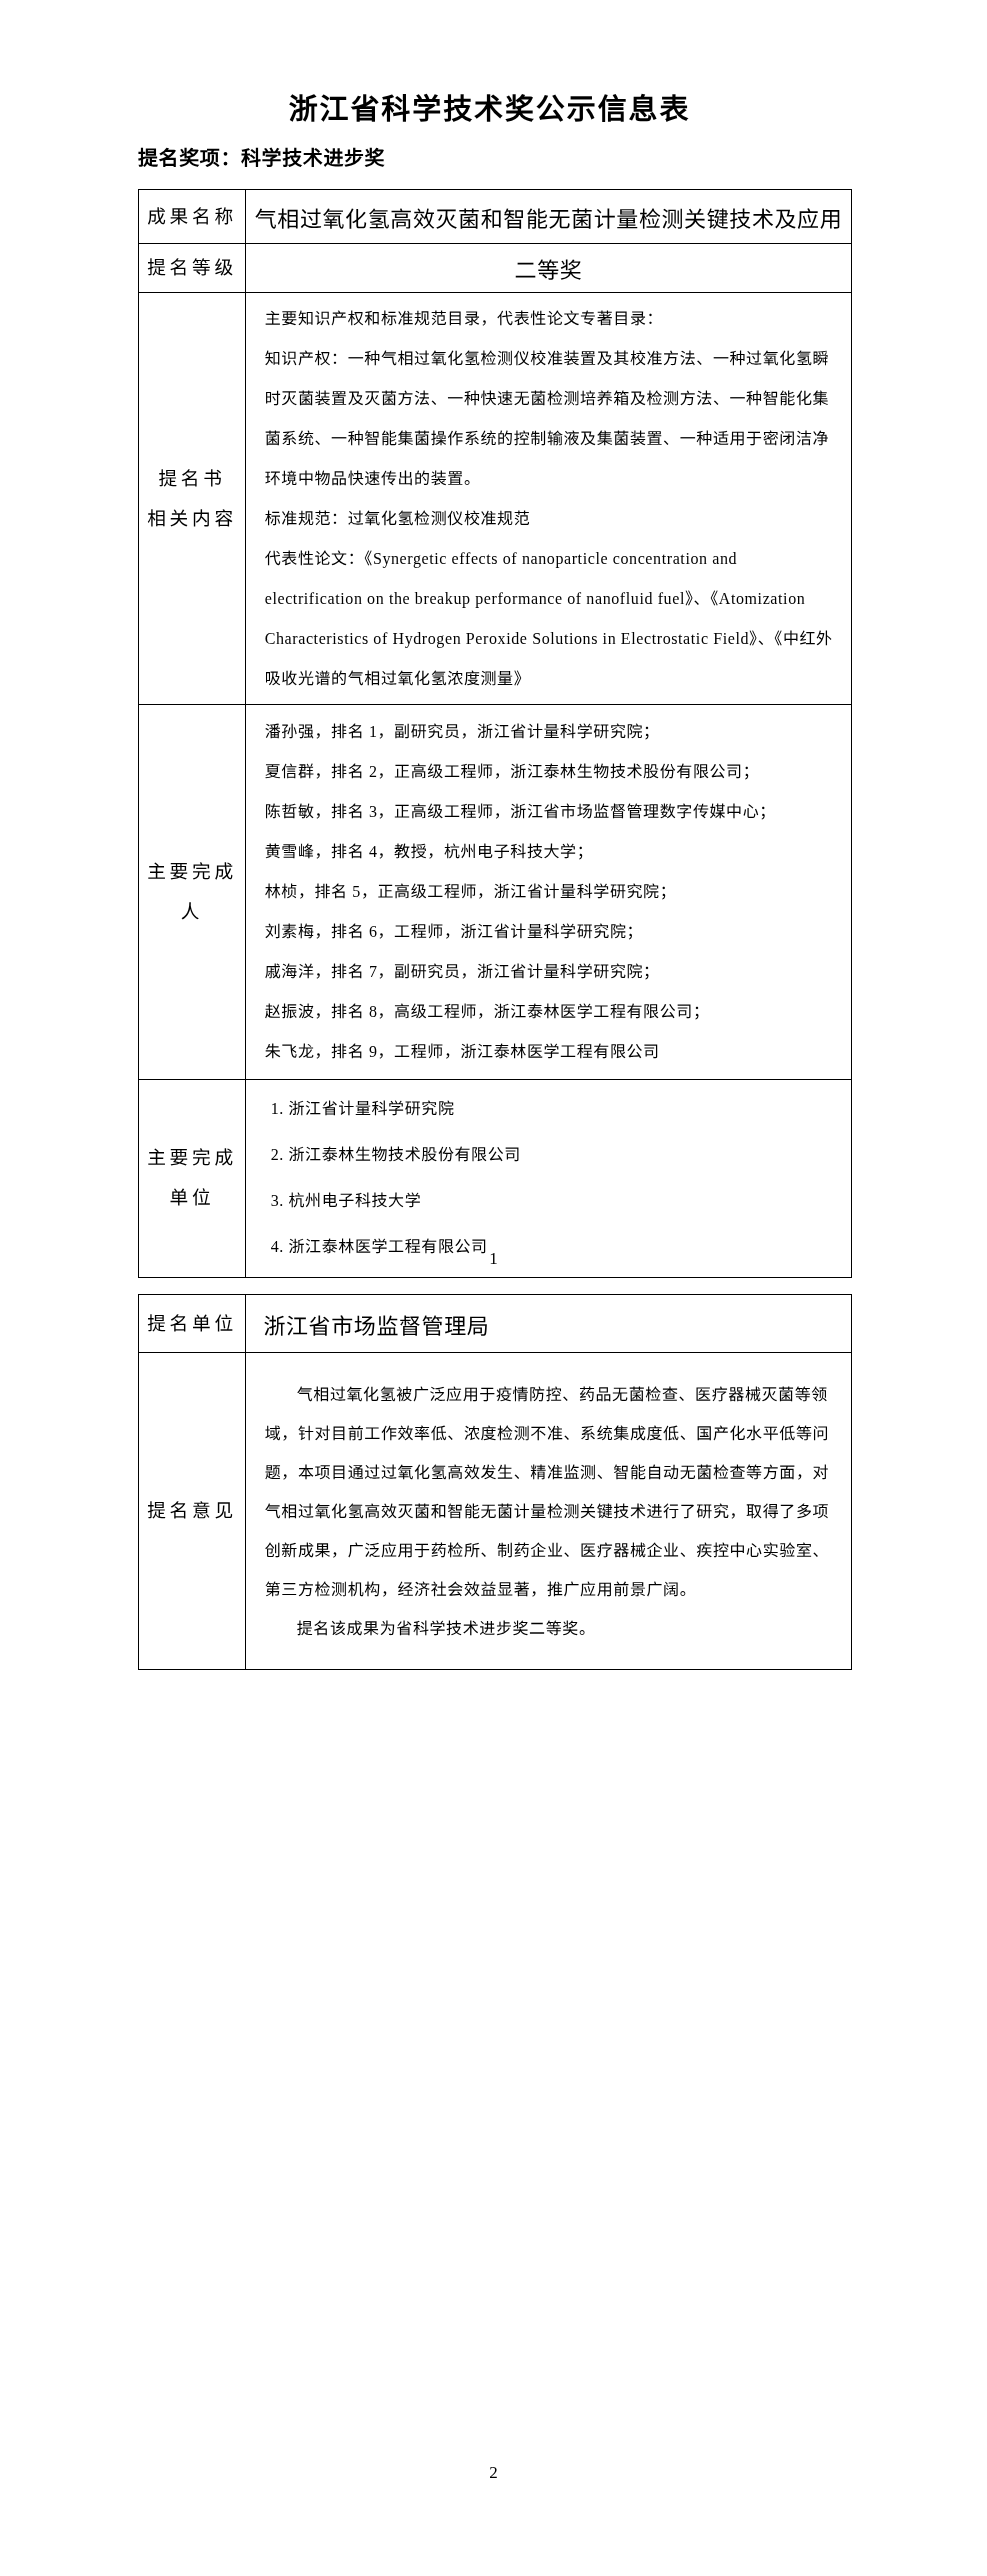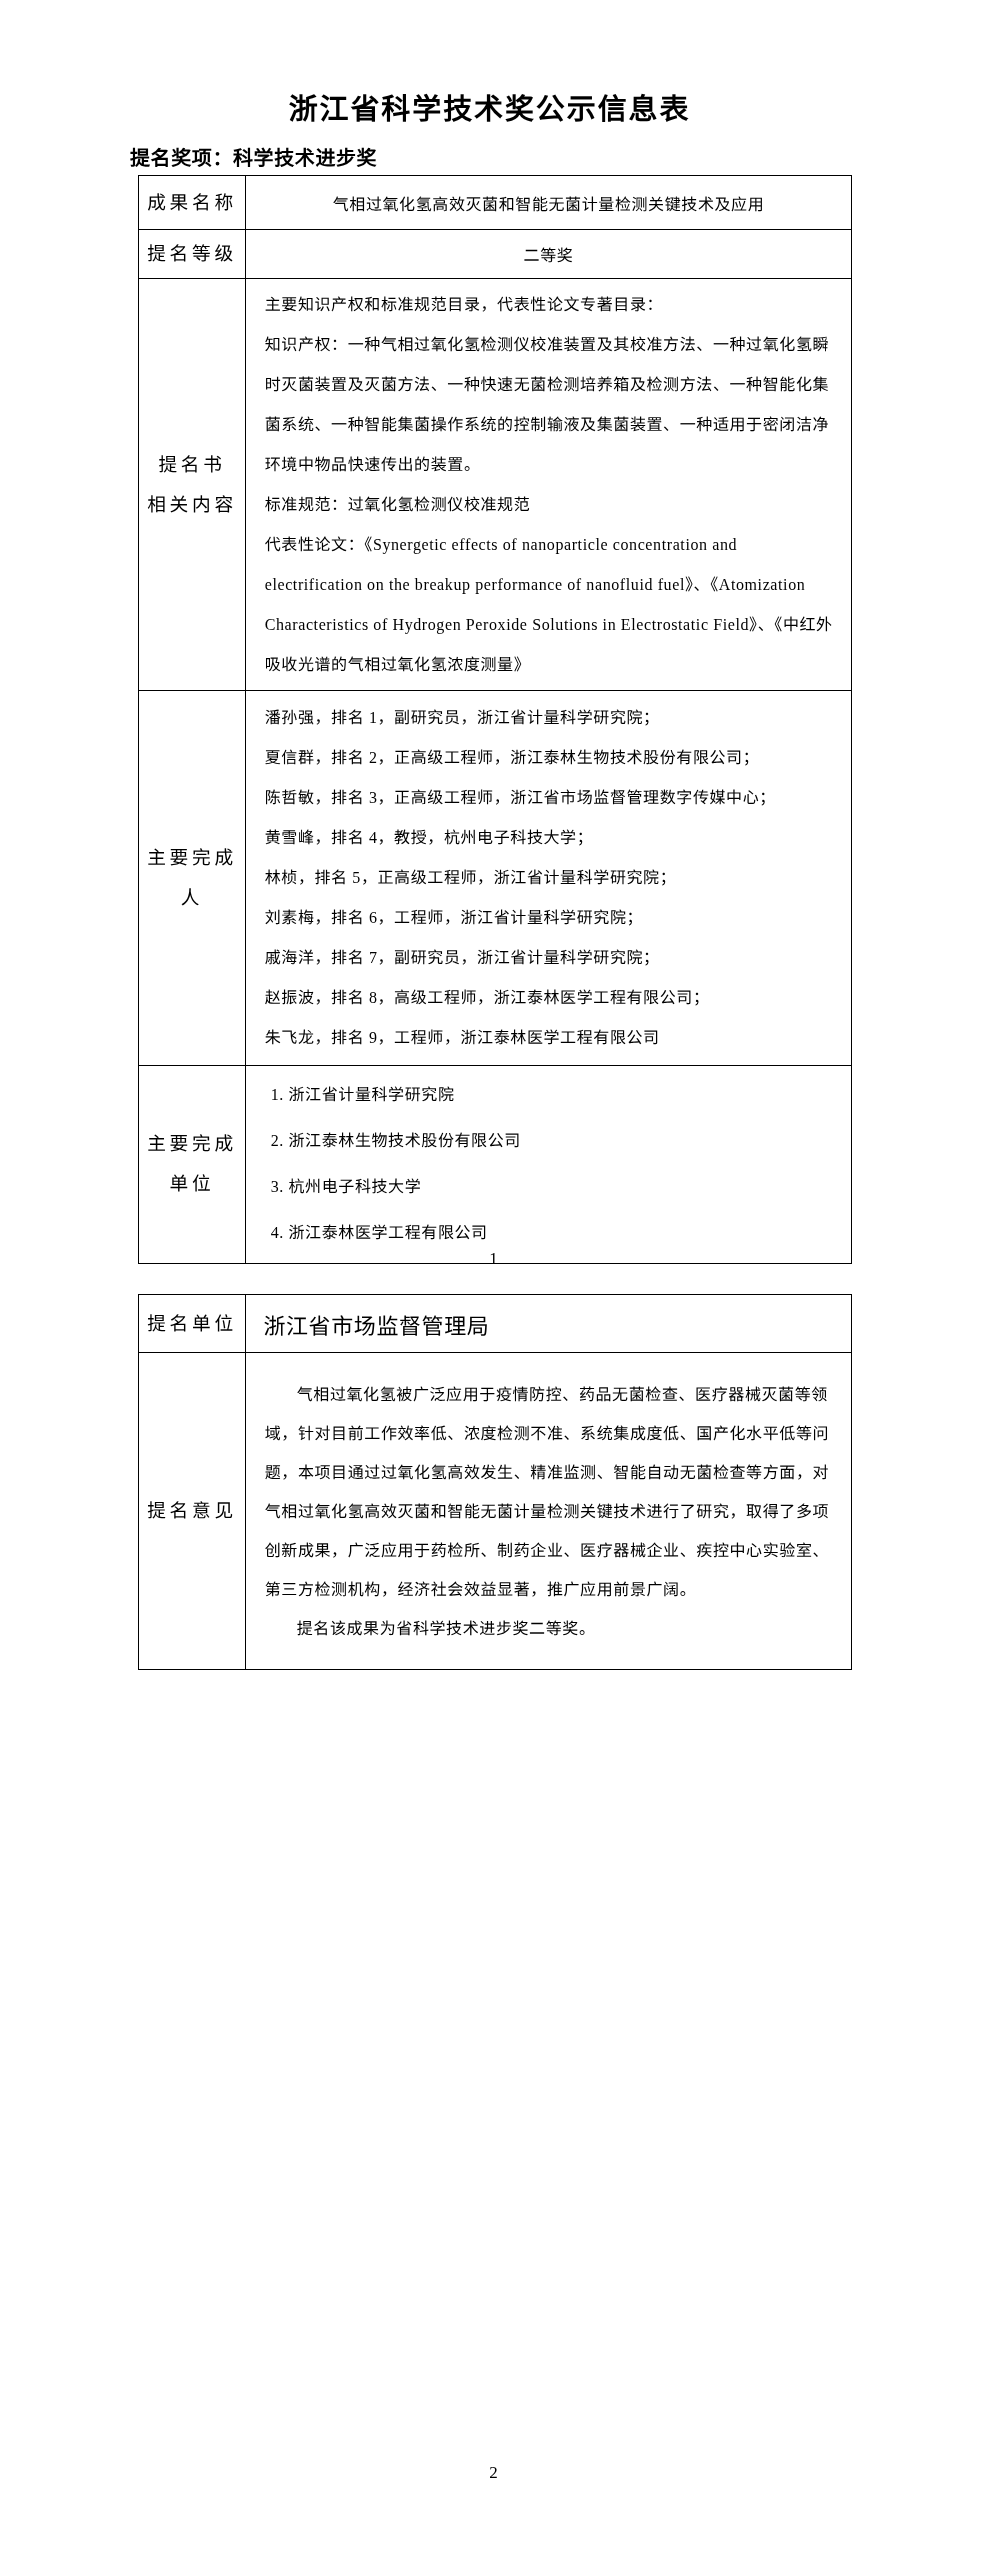--- a/index.html
+++ b/index.html
@@ -6,38 +6,38 @@
   body{
     width:987px;height:2576px;position:relative;background:#ffffff;color:#000;
     font-family:"Liberation Serif","DejaVu Serif",serif;
     -webkit-font-smoothing:antialiased;
   }
   .page-title{
     position:absolute;top:85px;left:0;width:979px;text-align:center;
     font-size:29px;font-weight:bold;letter-spacing:1.9px;margin:0;
   }
   .award-line{
-    position:absolute;top:142px;left:130px;
+    position:absolute;top:142px;left:138px;
     font-size:20px;font-weight:bold;letter-spacing:0.6px;
   }
   table.tbl{
     position:absolute;left:138px;width:714px;
     border-collapse:collapse;table-layout:fixed;
   }
-  .tbl1{top:175px;border-radius:18px;}
+  .tbl1{top:189px;border-radius:18px;}
   .tbl2{top:1294px;padding-left:19px;}
   .tbl td{border:1.2px solid #000;overflow:hidden;}
   col.c1{width:107px;}
   td.lbl{
     text-align:center;vertical-align:middle;
     font-size:18.7px;line-height:40px;letter-spacing:3.7px;
     white-space:pre-line;padding:0;
   }
   td.val-center{
-    text-align:center;vertical-align:middle;font-size:16px;letter-spacing:0.6px;
+    text-align:center;vertical-align:middle;font-size:22px;letter-spacing:0.6px;
   }
   td.val-left{
     text-align:left;vertical-align:middle;font-size:22px;letter-spacing:0.6px;
     padding-left:17.4px;
   }
   td.content{
     vertical-align:middle;font-size:16px;line-height:40px;letter-spacing:0.6px;
     padding:3.7px 12.4px 3.7px 18.7px;text-align:left;
   }
   .h-name{height:51px;}

